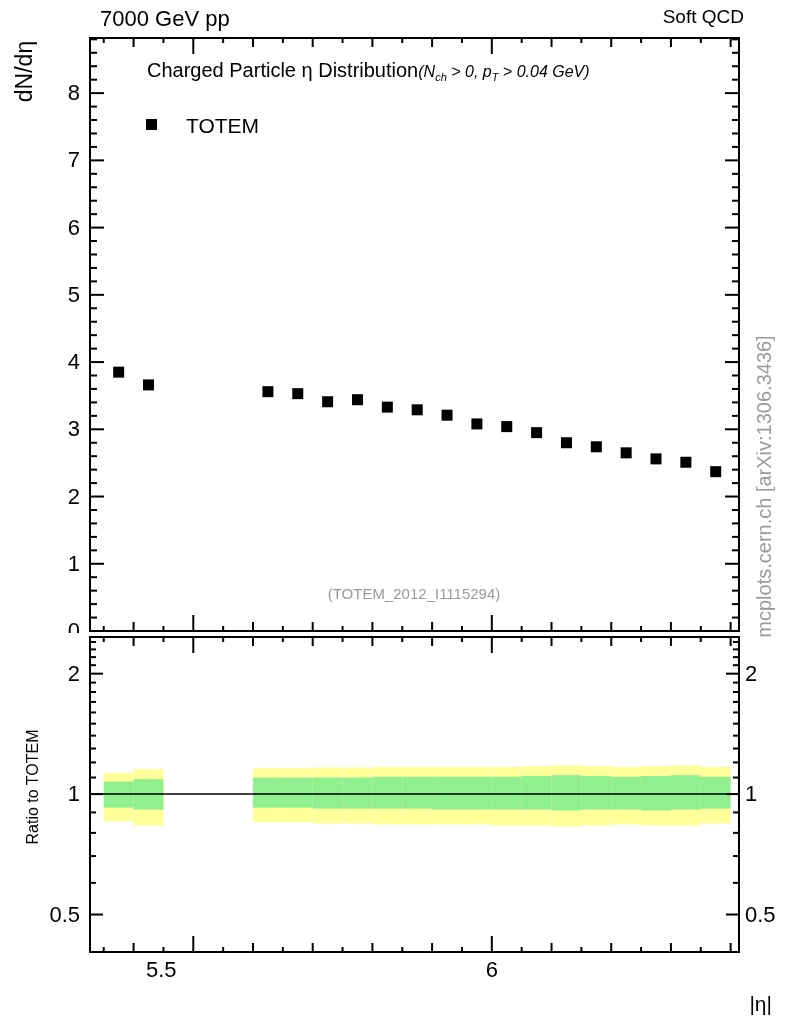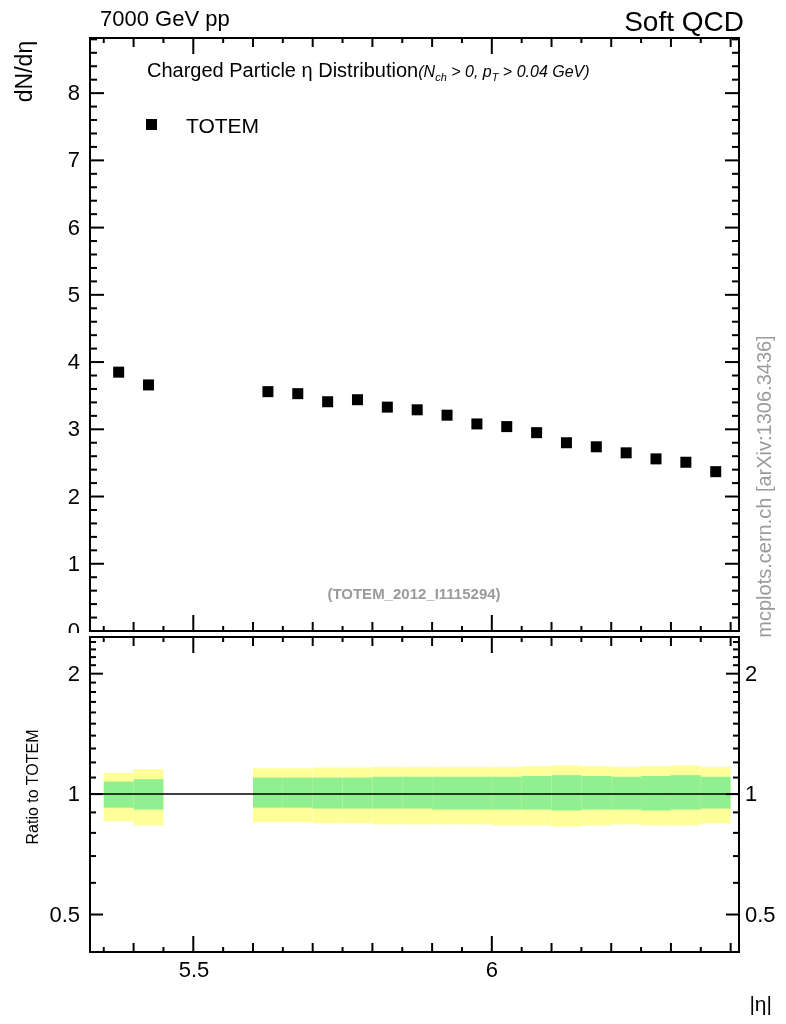--- a/index.html
+++ b/index.html
@@ -1,29 +1,29 @@
 <!DOCTYPE html>
 <html><head>
 <meta charset="utf-8">
 <style>
   html,body{margin:0;padding:0;background:#ffffff;}
   #canvas{position:relative;width:786px;height:1024px;background:#ffffff;
           font-family:"Liberation Sans",sans-serif;color:#000;overflow:hidden;}
   #plot{position:absolute;left:0;top:0;}
   .txt{position:absolute;white-space:nowrap;}
   #hdr-left{left:100px;top:6px;font-size:22px;}
-  #hdr-right{right:42px;top:6px;font-size:28px;}
+  #hdr-right{right:42px;top:6px;font-size:19px;}
   #ylab-main{width:140px;left:-46px;top:58px;text-align:center;font-size:23px;
              transform:rotate(-90deg);transform-origin:center;}
   #title{left:147px;top:59px;font-size:20px;}
   #title .cut{font-size:16px;font-style:italic;}
   #title sub{font-size:11px;}
   #legend-marker{position:absolute;left:146px;top:119px;width:11px;height:11px;background:#000;}
   #legend-label{left:186px;top:114px;font-size:21px;}
-  #watermark{left:264px;top:585px;width:300px;text-align:center;font-size:15px;color:#9a9a9a;font-weight:bold;}
+  #watermark{left:264px;top:585px;width:300px;text-align:center;font-size:15px;color:#9a9a9a;}
   #sidenote{width:330px;left:599px;top:475px;text-align:center;font-size:20px;color:#9a9a9a;
             transform:rotate(-90deg);transform-origin:center;}
   #ylab-ratio{width:170px;left:-52px;top:778px;text-align:center;font-size:16px;
               transform:rotate(-90deg);transform-origin:center;}
   #xlab{right:14px;top:992px;font-size:21px;}
   .ticklabel{position:absolute;font-size:22px;white-space:nowrap;line-height:26px;}
 </style>
 </head>
 <body>
 
@@ -326,21 +326,21 @@
   <div id="ticklabels">
       <div class="ticklabel" style="left: 34px; width: 46px; text-align: right; top: 618px; height: 15px; overflow: hidden;">0</div>
       <div class="ticklabel" style="left: 34px; width: 46px; text-align: right; top: 550.766px;">1</div>
       <div class="ticklabel" style="left: 34px; width: 46px; text-align: right; top: 483.533px;">2</div>
       <div class="ticklabel" style="left: 34px; width: 46px; text-align: right; top: 416.299px;">3</div>
       <div class="ticklabel" style="left: 34px; width: 46px; text-align: right; top: 349.066px;">4</div>
       <div class="ticklabel" style="left: 34px; width: 46px; text-align: right; top: 281.832px;">5</div>
       <div class="ticklabel" style="left: 34px; width: 46px; text-align: right; top: 214.599px;">6</div>
       <div class="ticklabel" style="left: 34px; width: 46px; text-align: right; top: 147.365px;">7</div>
       <div class="ticklabel" style="left: 34px; width: 46px; text-align: right; top: 80.1315px;">8</div>
-      <div class="ticklabel" style="left: 154px; width: 80px; text-align: center; top: 957px;">5.5</div>
+      <div class="ticklabel" style="left: 146px; width: 80px; text-align: left; top: 957px;">5.5</div>
       <div class="ticklabel" style="left: 451.819px; width: 80px; text-align: center; top: 957px;">6</div>
       <div class="ticklabel" style="left: 34px; width: 46px; text-align: right; top: 901.529px;">0.5</div>
       <div class="ticklabel" style="left: 745px; width: 50px; text-align: left; top: 901.529px;">0.5</div>
       <div class="ticklabel" style="left: 34px; width: 46px; text-align: right; top: 781.1px;">1</div>
       <div class="ticklabel" style="left: 745px; width: 50px; text-align: left; top: 781.1px;">1</div>
       <div class="ticklabel" style="left: 34px; width: 46px; text-align: right; top: 660.672px;">2</div>
       <div class="ticklabel" style="left: 745px; width: 50px; text-align: left; top: 660.672px;">2</div>
     </div>
 </div>
 

